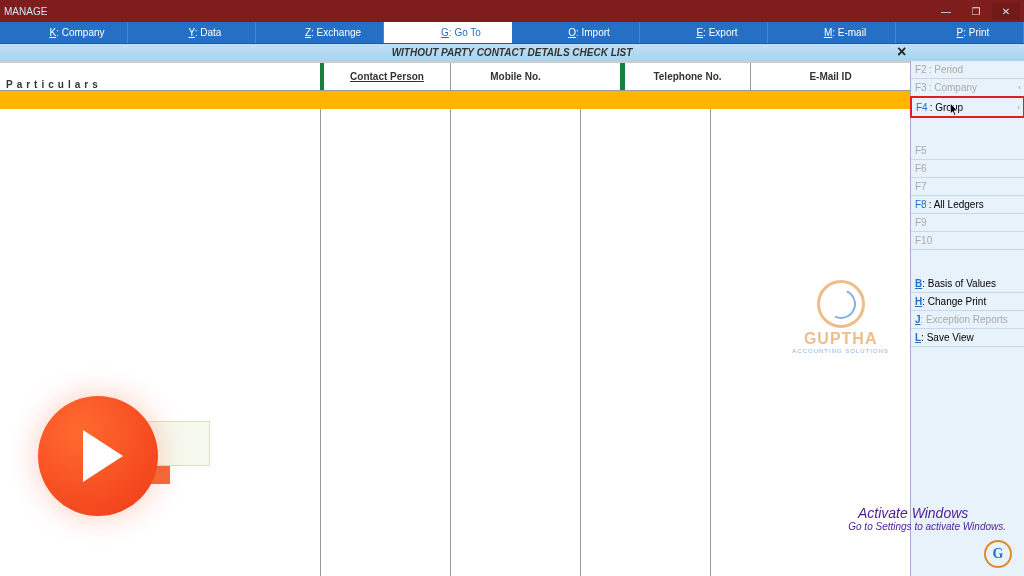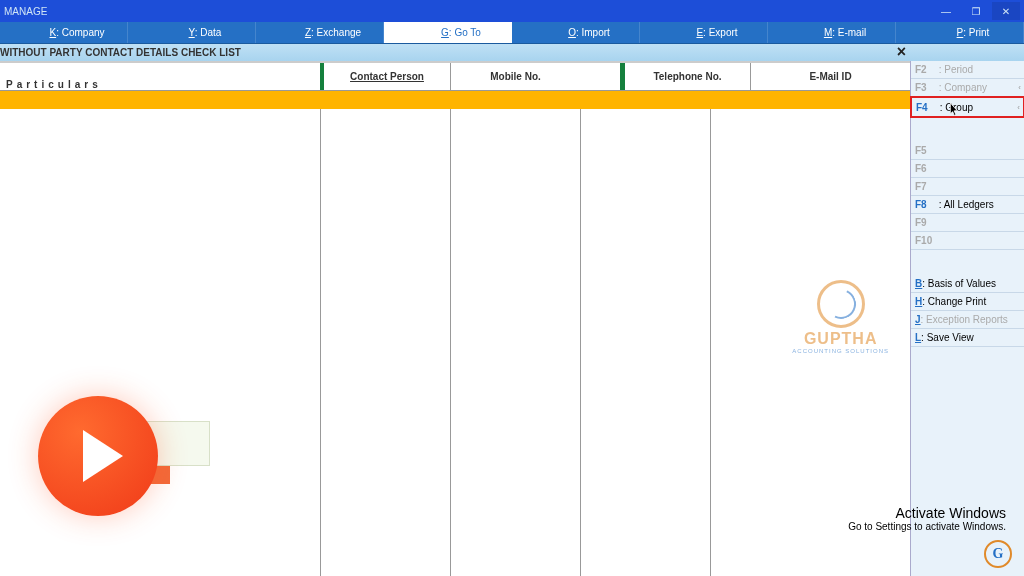--- a/index.html
+++ b/index.html
@@ -1,28 +1,28 @@
 <!DOCTYPE html>
 <html><head>
 <meta charset="utf-8">
 <style>
 * { margin: 0; padding: 0; box-sizing: border-box; font-family: Arial, sans-serif; }
 body { width: 1024px; height: 576px; overflow: hidden; background: #fff; position: relative; }
 
-.titlebar { height: 22px; background: #1d4ed8; display: flex; align-items: center; justify-content: space-between; padding: 0 4px; color: #d0e5f5; font-size: 10px; }
+.titlebar { height: 22px; background: #7f1d1d; display: flex; align-items: center; justify-content: space-between; padding: 0 4px; color: #d0e5f5; font-size: 10px; }
 .titlebar .right { display: flex; gap: 2px; }
 .win-btn { width: 28px; height: 18px; display: flex; align-items: center; justify-content: center; color: #d0e5f5; cursor: default; }
 .win-btn.close { background: rgba(0,0,0,0.1); }
 
 .menubar { height: 22px; background: #2570c5; display: flex; font-size: 10px; color: #fff; border-bottom: 1px solid #1a5a9e; }
 .menu-item { flex: 1; display: flex; align-items: center; justify-content: center; border-right: 1px solid rgba(255,255,255,0.15); cursor: default; padding-left: 27px; }
 .menu-item .key { text-decoration: underline; }
 .menu-item.active { background: #fff; color: #2570c5; font-weight: normal; }
 
-.subheader { height: 17px; background: linear-gradient(#bfe0f5,#a8d4ef); display: flex; align-items: center; justify-content: flex-start; font-size: 10px; font-weight: bold; color: #333; position: relative; }
+.subheader { height: 17px; background: linear-gradient(#bfe0f5,#a8d4ef); display: flex; align-items: center; justify-content: center; font-size: 10px; font-weight: bold; color: #333; position: relative; font-style: italic; }
 .close-x { position: absolute; right: 118px; top: -1px; font-size: 16px; font-weight: bold; color: #222; }
 
 .main { position: absolute; top: 61px; left: 0; right: 114px; bottom: 0; background: #fff; border-top: 2px solid #ccc; }
 .table-header { display: flex; height: 28px; border-bottom: 1px solid #999; font-size: 10px; font-weight: bold; align-items: flex-end; color: #333; }
 .col-part { flex: 0 0 320px; padding-left: 6px; letter-spacing: 4px; }
 .col-contact { flex: 0 0 130px; text-align: center; border-left: 4px solid #15803d; height: 100%; display: flex; align-items: center; justify-content: center; text-decoration: underline; }
 .col-mobile { flex: 0 0 130px; text-align: center; border-left: 1px solid #999; height: 100%; display: flex; align-items: center; justify-content: center; }
 .col-tel { flex: 0 0 130px; text-align: center; border-left: 5px solid #15803d; height: 100%; display: flex; align-items: center; justify-content: center; margin-left: 40px; }
 .col-email { flex: 1; text-align: center; border-left: 1px solid #999; height: 100%; display: flex; align-items: center; justify-content: center; }
 
@@ -30,34 +30,34 @@
 .grid-body { position: absolute; top: 46px; left: 0; right: 0; bottom: 0; display: flex; }
 .grid-col { border-left: 1px solid #999; }
 .grid-col.c1 { flex: 0 0 320px; border-left: none; }
 .grid-col.c2 { flex: 0 0 130px; }
 .grid-col.c3 { flex: 0 0 130px; }
 .grid-col.c4 { flex: 0 0 130px; }
 .grid-col.c5 { flex: 1; }
 
 .sidepanel { position: absolute; top: 61px; right: 0; width: 114px; bottom: 0; background: #e8f2fa; border-left: 1px solid #aac; font-size: 10px; }
 .sp-item { height: 18px; border-bottom: 1px solid #c8d8e8; display: flex; align-items: center; padding: 0 4px; background: #e8f2fa; cursor: default; position: relative; }
-.sp-item .fkey { color: #2570c5; font-weight: bold; margin-right: 12px; }
+.sp-item .fkey { color: #2570c5; font-weight: normal; margin-right: 2px; }
 .sp-item.disabled .fkey, .sp-item.disabled .lbl { color: #aaa; }
 .sp-item.highlighted { border: 2px solid #e02020; height: 22px; margin: -1px; z-index: 5; background: #e8f2fa; }
 .sp-item .arrow { position: absolute; right: 3px; font-size: 8px; color: #999; }
 .sp-gap { height: 25px; }
 .sp-item .ukey { text-decoration: underline; color: #2570c5; font-weight: bold; }
 
 .watermark { position: absolute; right: 135px; top: 280px; opacity: 0.55; text-align: center; font-family: serif; }
 .watermark .wlogo { width: 48px; height: 48px; margin: 0 auto 2px; border: 3px solid #e08a2a; border-radius: 50%; position: relative; }
 .watermark .wlogo::before { content: ""; position: absolute; inset: 6px; border: 2px solid #2570c5; border-radius: 50%; border-top-color: transparent; border-left-color: transparent; transform: rotate(-20deg); }
 .watermark .wtext { color: #e08a2a; font-weight: bold; font-size: 16px; letter-spacing: 1px; }
 .watermark .wsub { color: #2570c5; font-size: 6px; letter-spacing: 1px; }
 
-.activate { position: absolute; right: 18px; bottom: 44px; text-align: right; color: #000000; font-size: 14px; }
+.activate { position: absolute; right: 18px; bottom: 44px; text-align: center; color: #4c1d95; font-size: 14px; font-style: italic; }
 .activate .a2 { font-size: 10px; margin-left: 28px; }
 
 .corner-logo { position: absolute; right: 12px; bottom: 8px; width: 28px; height: 28px; border-radius: 50%; border: 2px solid #e08a2a; display: flex; align-items: center; justify-content: center; font-family: serif; color: #2570c5; font-weight: bold; font-size: 14px; }
 
 .play-overlay { position: absolute; left: 38px; bottom: 60px; width: 120px; height: 120px; border-radius: 50%; background: radial-gradient(circle at 35% 30%, #ff6a2f, #f03a18); display: flex; align-items: center; justify-content: center; box-shadow: 0 0 30px rgba(255,80,30,0.3); }
 .play-overlay .tri { width: 0; height: 0; border-left: 40px solid #fff; border-top: 26px solid transparent; border-bottom: 26px solid transparent; margin-left: 10px; }
 .play-box { position: absolute; left: 130px; bottom: 110px; width: 80px; height: 45px; background: #f5f9ee; border: 1px solid #d8e0c8; }
 .play-sq { position: absolute; left: 150px; bottom: 92px; width: 20px; height: 18px; background: #f26a3a; }
 
 .cursor { position: absolute; top: 103px; right: 64px; width: 10px; height: 14px; z-index: 20; }

